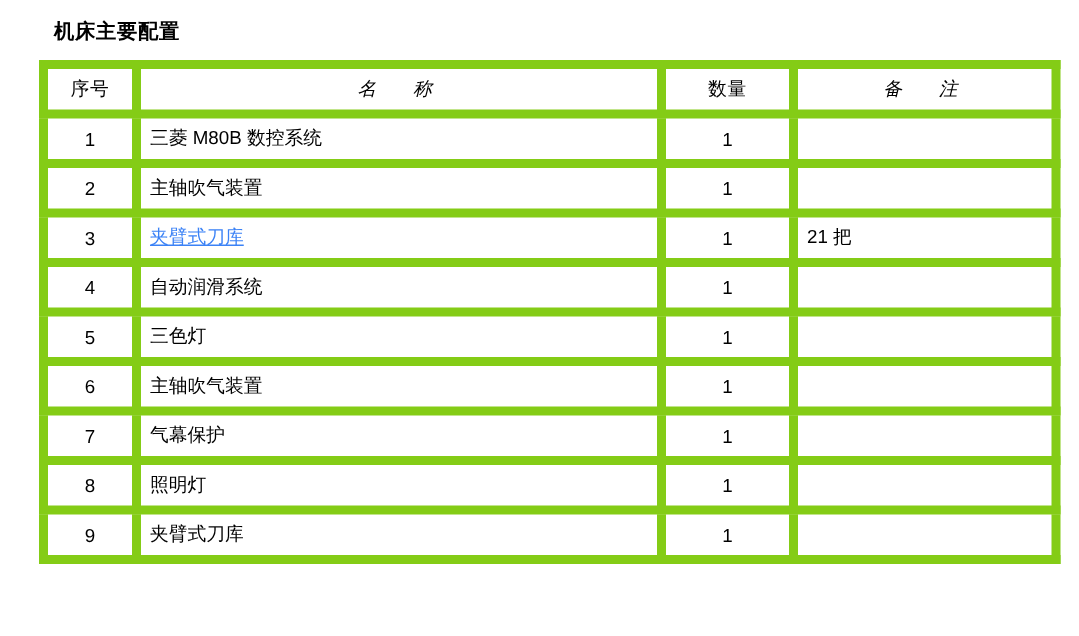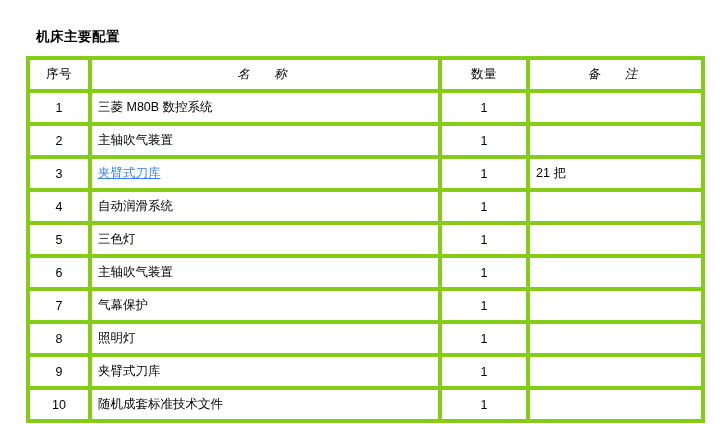--- a/index.html
+++ b/index.html
@@ -12,38 +12,38 @@
     height: 424px;
     font-family: "Liberation Sans", sans-serif;
     color: #000000;
     overflow: hidden;
   }
   .page {
     position: relative;
     width: 712px;
     height: 424px;
     box-sizing: border-box;
-    padding: 26px 22px 0 22px;
+    padding: 10px 22px 0 22px;
   }
   .doc-title {
     font-size: 13.5px;
     font-weight: bold;
     letter-spacing: 0.5px;
     margin: 2px 0 10px 14px;
     line-height: 18px;
   }
   table.config-table {
     border-collapse: collapse;
     width: 675px;
     margin-left: 4px;
     table-layout: fixed;
   }
   table.config-table td,
   table.config-table th {
-    border: 4px solid #84cc16;
+    border: 6px solid #84cc16;
     height: 33px;
     font-size: 12.5px;
     font-weight: normal;
     padding: 0 6px;
     box-sizing: border-box;
     vertical-align: middle;
   }
   col.c-seq { width: 62px; }
   col.c-name { width: 350px; }
   col.c-qty  { width: 88px; }
@@ -137,22 +137,16 @@
           <td class="cell-name">照明灯</td>
           <td class="cell-qty">1</td>
           <td class="cell-note"></td>
         </tr>
         <tr>
           <td class="cell-seq">9</td>
           <td class="cell-name">夹臂式刀库</td>
           <td class="cell-qty">1</td>
           <td class="cell-note"></td>
         </tr>
-        <tr>
-          <td class="cell-seq">10</td>
-          <td class="cell-name">随机成套标准技术文件</td>
-          <td class="cell-qty">1</td>
-          <td class="cell-note"></td>
-        </tr>
       </tbody>
   </table>
 
 </div>
 
 </body></html>

